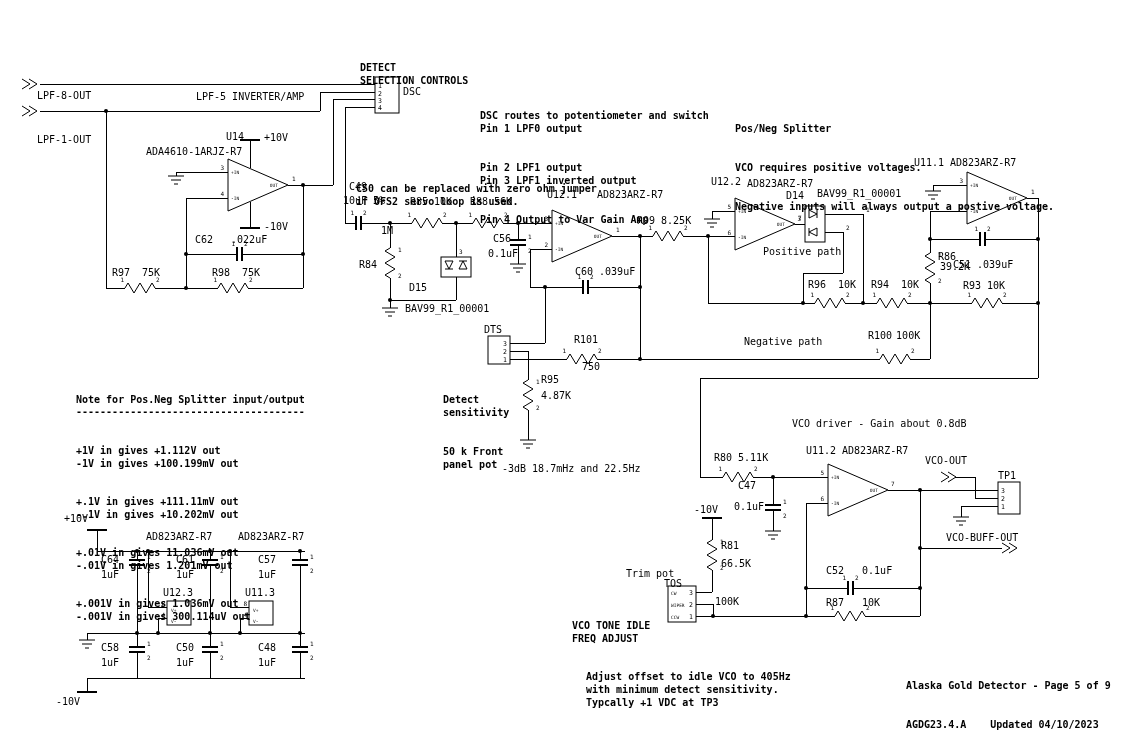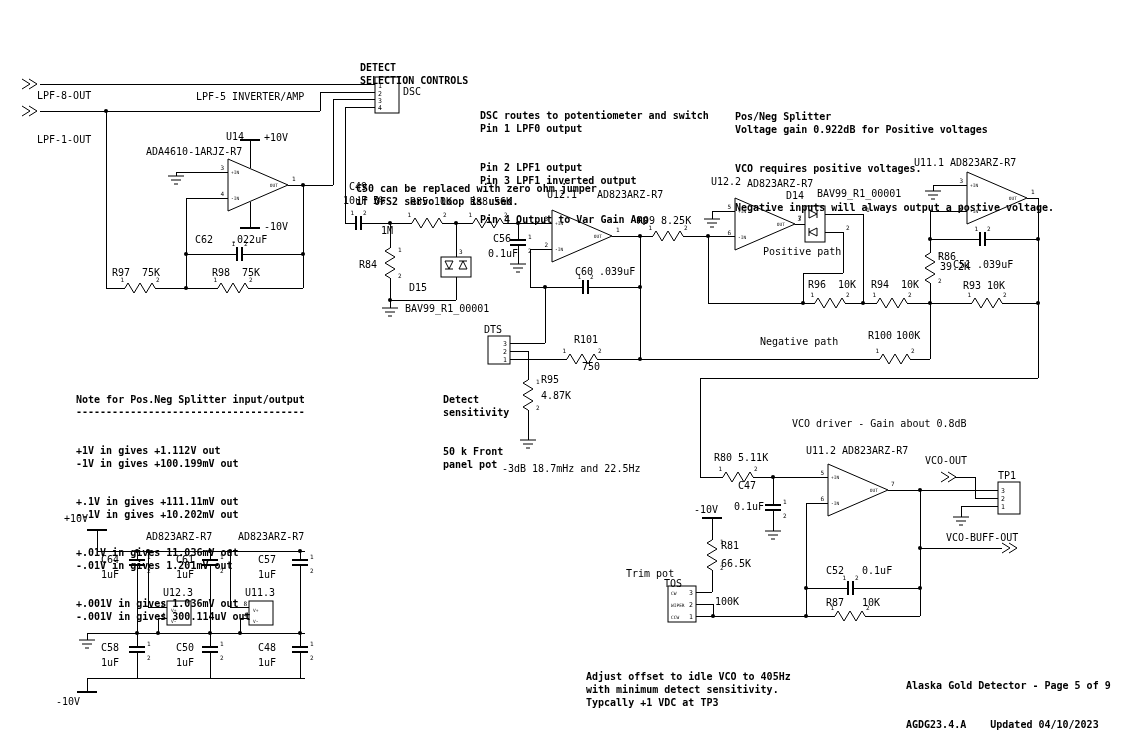--- a/index.html
+++ b/index.html
@@ -369,22 +369,22 @@
 <div class="lb" style="left:37px;top:134px">LPF-1-OUT</div>
 <div class="lb" style="left:196px;top:91px">LPF-5 INVERTER/AMP</div>
 <div class="lb" style="left:403px;top:86px">DSC</div>
 
 <div class="note" style="left:480px;top:83px">
   <div>DSC routes to potentiometer and switch</div><div>Pin 1 LPF0 output</div>
   <div>Pin 2 LPF1 output</div><div>Pin 3 LPF1 inverted output</div>
   <div>Pin 4 Output to Var Gain Amp</div>
 </div>
 
-<div class="note" style="left:735px;top:84px">
-  <div>Pos/Neg Splitter</div><div>Voltage gain 0.922dB for Positive voltages</div>
+<div class="note" style="left:735px;top:96px">
+  <div>Pos/Neg Splitter</div>
   <div>VCO requires positive voltages.</div>
   <div>Negative inputs will always output a postive voltage.</div>
 </div>
 
 <div class="lb" style="left:226px;top:131px">U14</div>
 <div class="lb" style="left:146px;top:146px">ADA4610-1ARJZ-R7</div>
 <div class="lb" style="left:264px;top:132px">+10V</div>
 <div class="lb" style="left:264px;top:221px">-10V</div>
 <div class="lb" style="left:195px;top:234px"><span>C62</span><span class="g3">.022uF</span></div>
 <div class="lb" style="left:112px;top:267px"><span>R97</span><span class="g">75K</span></div>
@@ -430,21 +430,21 @@
 
 <div class="lb" style="left:502px;top:463px">-3dB 18.7mHz and 22.5Hz</div>
 
 <div class="lb" style="left:711px;top:176px">U12.2</div>
 <div class="lb" style="left:747px;top:178px">AD823ARZ-R7</div>
 <div class="lb" style="left:786px;top:190px">D14</div>
 <div class="lb" style="left:817px;top:188px">BAV99_R1_00001</div>
 <div class="lb" style="left:914px;top:157px">U11.1</div>
 <div class="lb" style="left:950px;top:157px">AD823ARZ-R7</div>
 <div class="lb" style="left:763px;top:246px">Positive path</div>
-<div class="lb" style="left:760px;top:336px">Negative path</div>
+<div class="lb" style="left:744px;top:336px">Negative path</div>
 <div class="lb" style="left:808px;top:279px"><span>R96</span><span class="g">10K</span></div>
 <div class="lb" style="left:871px;top:279px"><span>R94</span><span class="g">10K</span></div>
 <div class="lb" style="left:938px;top:251px">R86</div>
 <div class="lb" style="left:940px;top:261px">39.2K</div>
 <div class="lb" style="left:953px;top:259px"><span>C51</span><span class="gn">.039uF</span></div>
 <div class="lb" style="left:963px;top:280px"><span>R93</span><span class="gn">10K</span></div>
 <div class="lb" style="left:868px;top:330px"><span>R100</span><span class="g0">100K</span></div>
 
 <div class="lb" style="left:792px;top:418px">VCO driver - Gain about 0.8dB</div>
 <div class="lb" style="left:714px;top:452px"><span>R80</span><span class="gn">5.11K</span></div>
@@ -454,20 +454,23 @@
 <div class="lb" style="left:998px;top:470px">TP1</div>
 <div class="lb" style="left:738px;top:480px">C47</div>
 <div class="lb" style="left:734px;top:501px">0.1uF</div>
 <div class="lb" style="left:694px;top:504px">-10V</div>
 <div class="lb" style="left:721px;top:540px">R81</div>
 <div class="lb" style="left:721px;top:558px">66.5K</div>
 <div class="lb" style="left:946px;top:532px">VCO-BUFF-OUT</div>
 <div class="lb" style="left:626px;top:568px">Trim pot</div>
 <div class="lb" style="left:664px;top:578px">TOS</div>
 <div class="lb" style="left:715px;top:596px">100K</div>
+<div class="note" style="left:572px;top:593px">
+  <div>VCO TONE IDLE</div><div>FREQ ADJUST</div>
+</div>
 <div class="lb" style="left:826px;top:565px"><span>C52</span><span class="g3">0.1uF</span></div>
 <div class="lb" style="left:826px;top:597px"><span>R87</span><span class="g3">10K</span></div>
 
 <div class="note" style="left:586px;top:644px">
   <div>Adjust offset to idle VCO to 405Hz</div><div>with minimum detect sensitivity.</div><div>Typcally +1 VDC at TP3</div>
 </div>
 
 <div class="lb" style="left:64px;top:513px">+10V</div>
 <div class="lb" style="left:146px;top:531px">AD823ARZ-R7</div>
 <div class="lb" style="left:238px;top:531px">AD823ARZ-R7</div>

